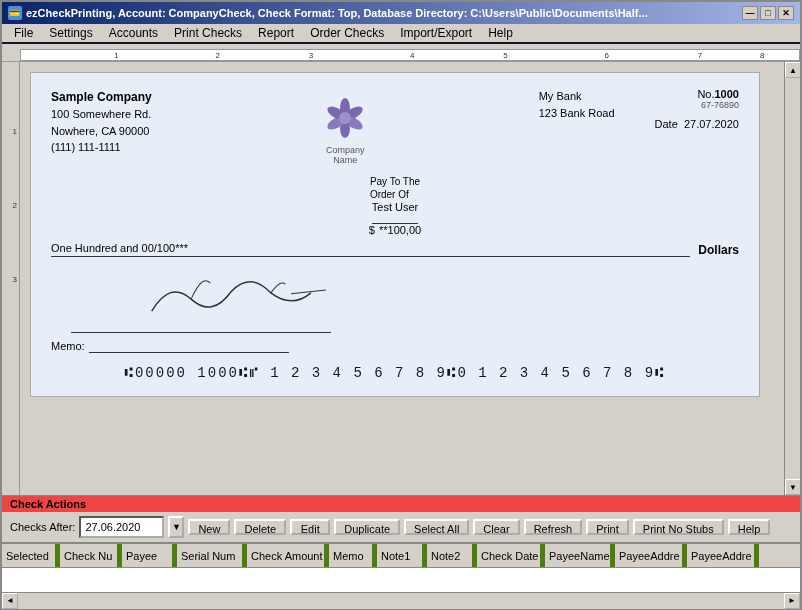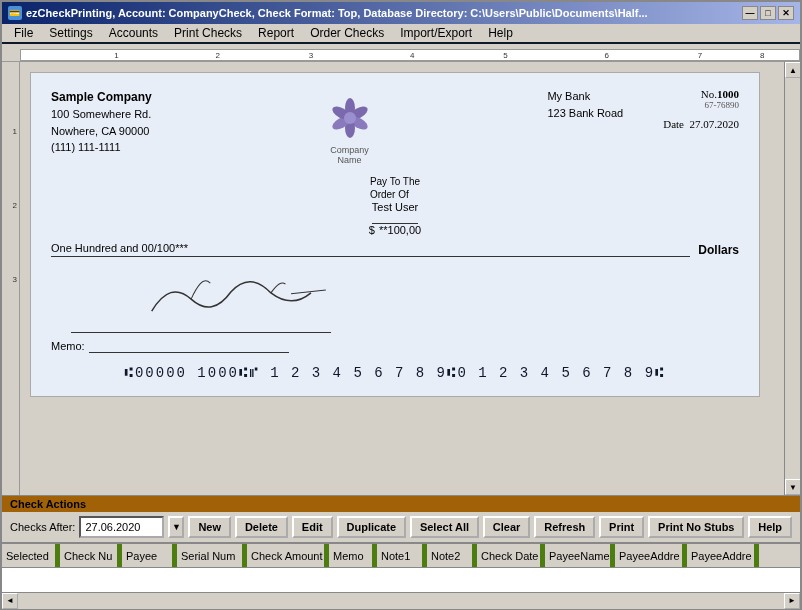--- a/index.html
+++ b/index.html
@@ -190,21 +190,20 @@
 
     .bank-info {
       font-size: 11px;
       line-height: 1.5;
       text-align: left;
     }
 
     .check-number-area {
       text-align: right;
       font-size: 11px;
-      font-family: Liberation Serif, serif;
     }
 
     .check-no-value {
       font-weight: bold;
     }
 
     .routing-num {
       font-size: 9px;
       color: #555;
     }
@@ -319,21 +318,21 @@
       text-align: center;
       font-family: 'MICR', 'Courier New', monospace;
       font-size: 14px;
       letter-spacing: 2px;
       margin-top: 12px;
       color: #0f172a;
     }
 
     
     .bottom-section {
-      background: #a16207;
+      background: #ef4444;
       border-top: 1px solid #888;
     }
 
     .check-actions-label {
       font-size: 11px;
       font-weight: bold;
       padding: 2px 8px;
       color: #000;
     }
 
@@ -370,24 +369,23 @@
       align-items: center;
       justify-content: center;
     }
 
     .action-btn {
       background: #d4d0c8;
       border: 2px outset #fff;
       font-size: 11px;
       padding: 2px 8px;
       cursor: pointer;
-      height: 22px;
+      height: 16px;
       min-width: 40px;
       white-space: nowrap;
-      font-weight: bold;
     }
 
     
     .grid-area {
       background: white;
       border-top: 2px solid #888;
       height: 50px;
       overflow: hidden;
     }
 

